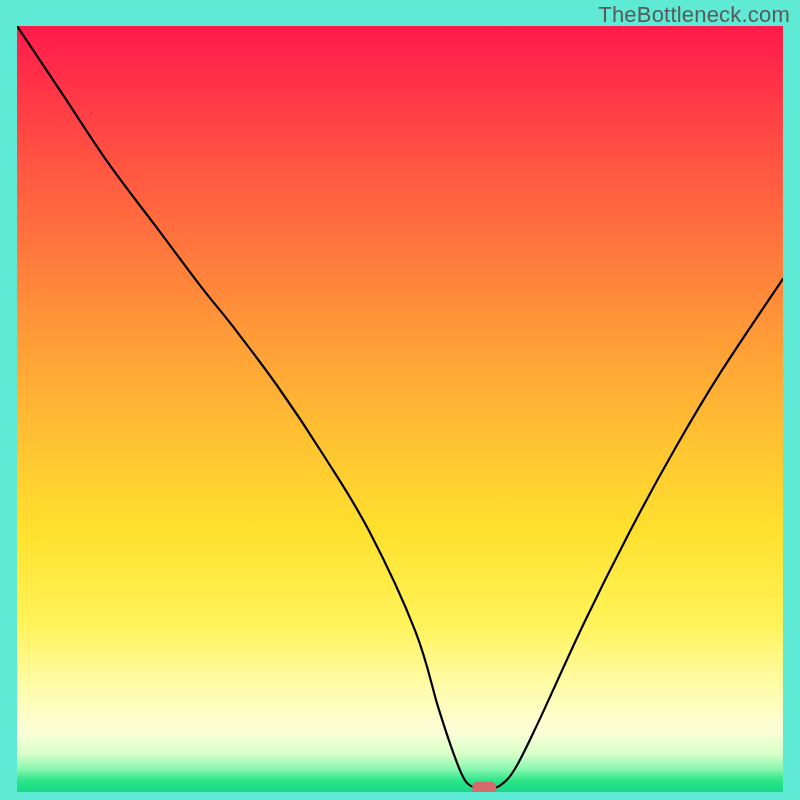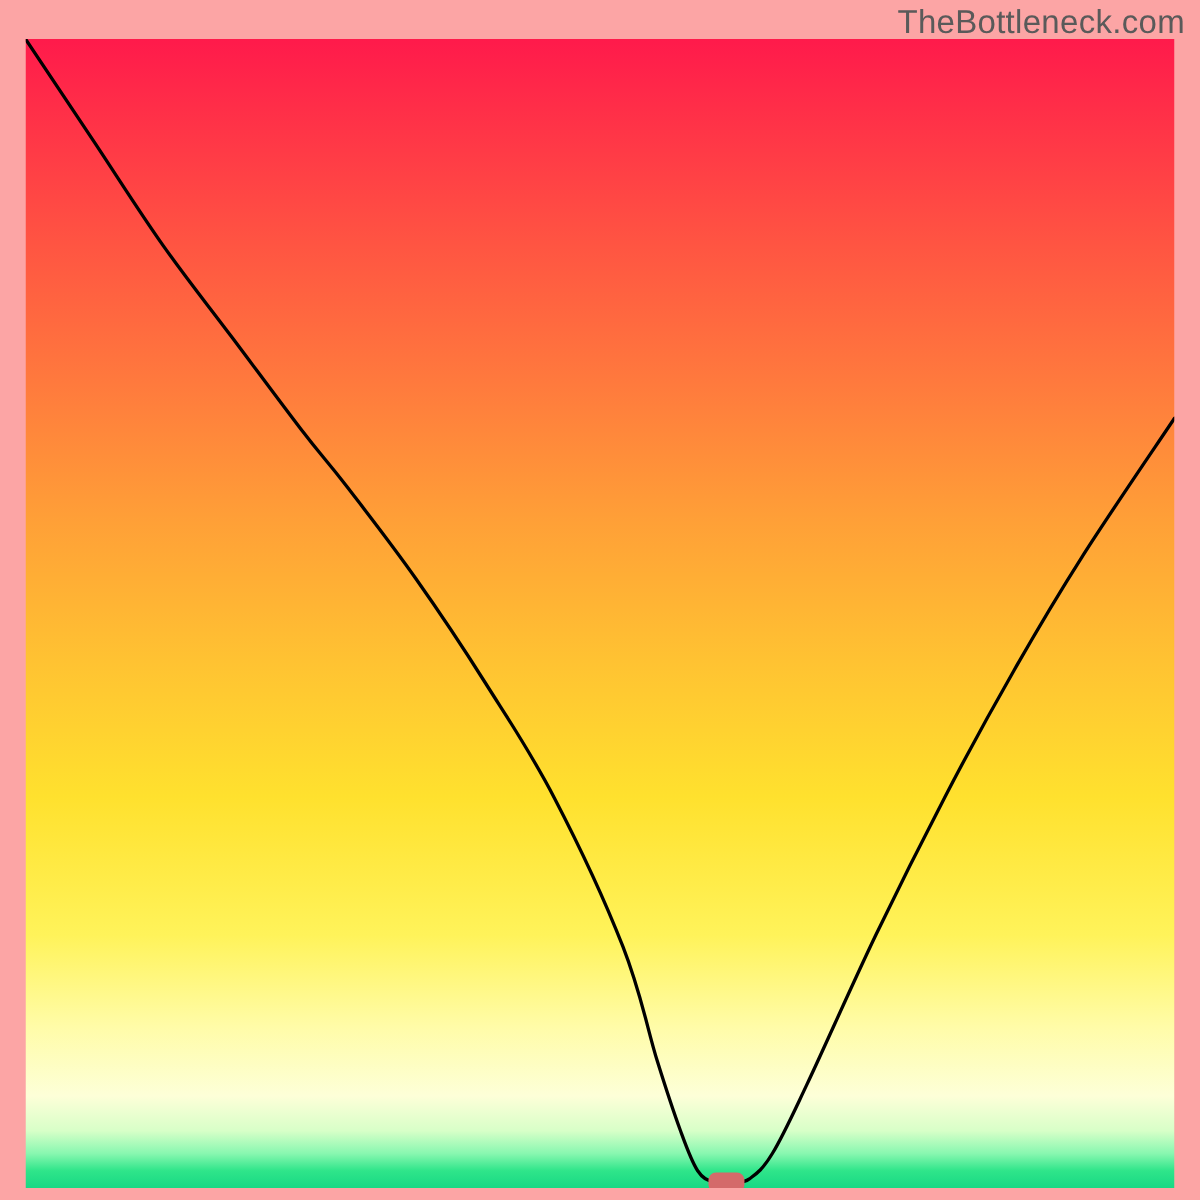--- a/index.html
+++ b/index.html
@@ -8,21 +8,21 @@
     width: 800px;
     height: 800px;
     background: #000;
     overflow: hidden;
     font-family: Arial, Helvetica, sans-serif;
   }
   .chart-wrap {
     position: relative;
     width: 800px;
     height: 800px;
-    background: #fca5a5;
+    background: #5eead4;
   }
   .watermark {
     position: absolute;
     top: 2px;
     right: 10px;
     color: #5a5a5a;
     font-size: 22px;
     font-weight: 500;
     letter-spacing: 0.2px;
     z-index: 5;

